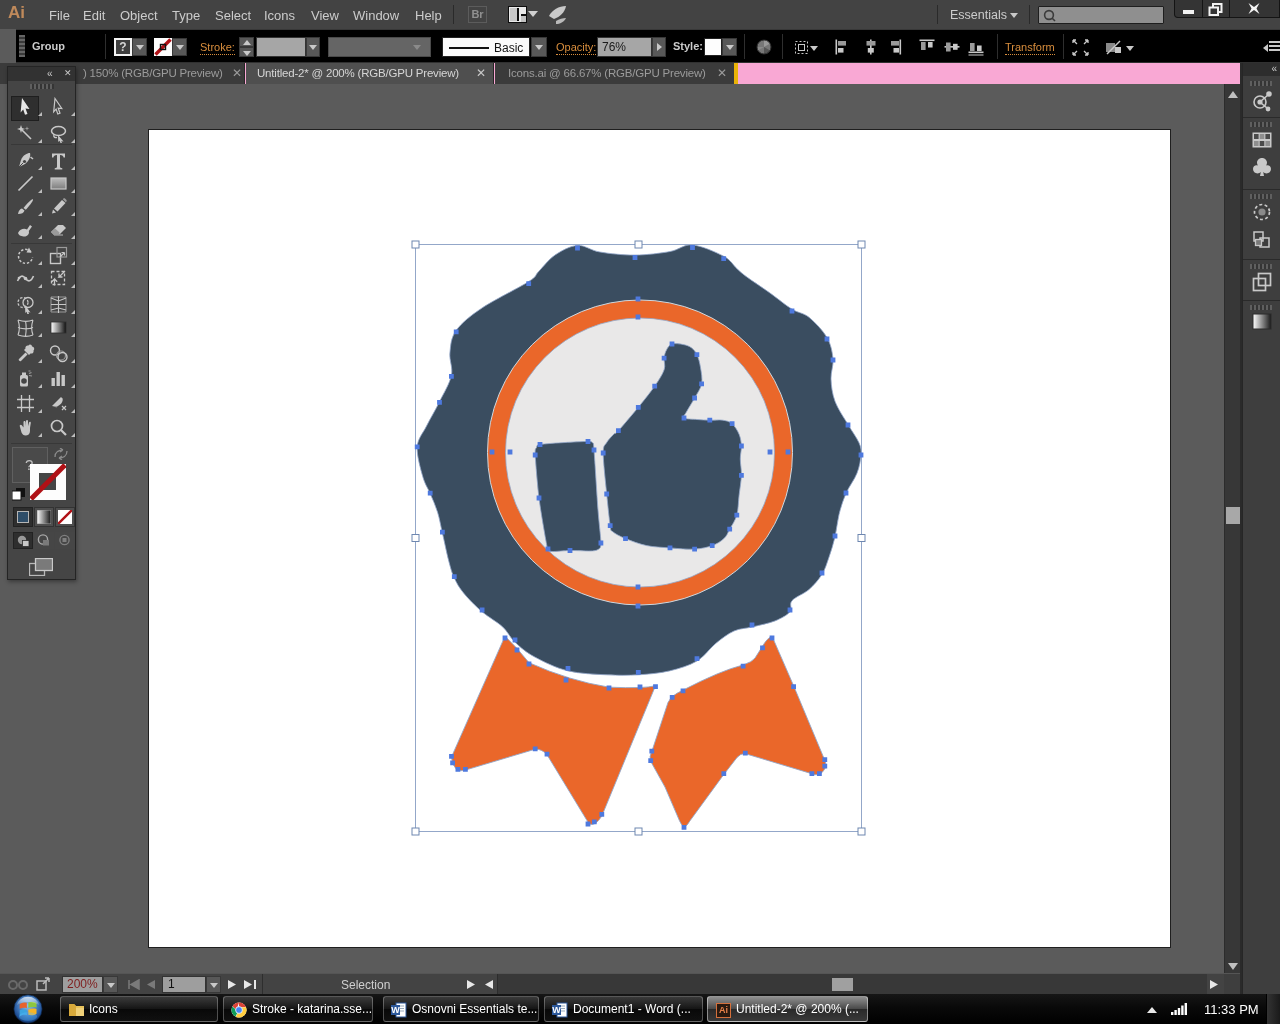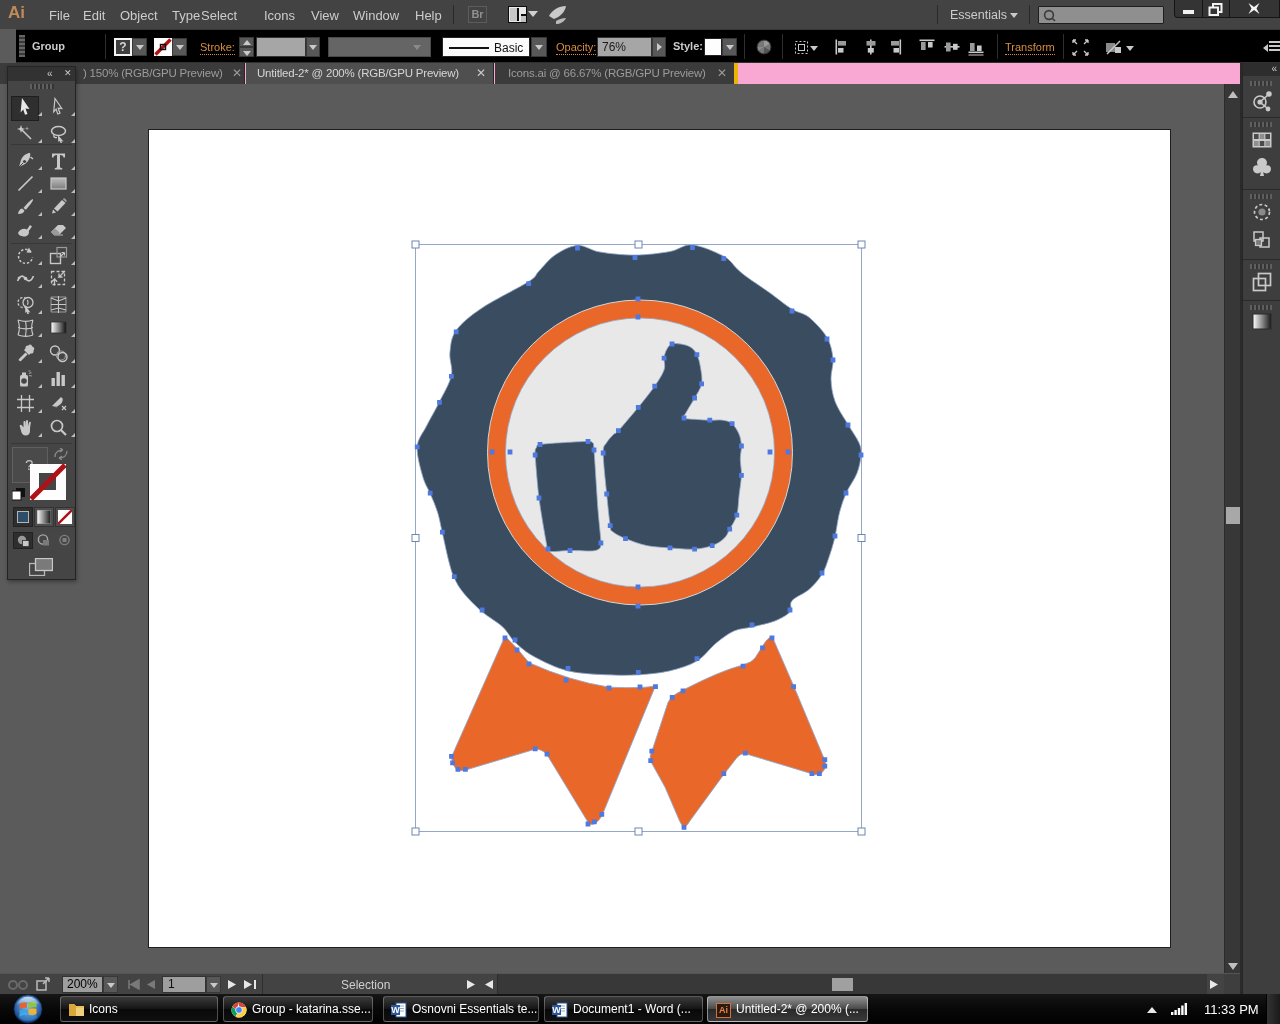--- a/index.html
+++ b/index.html
@@ -22,21 +22,21 @@
 .tbtn{position:absolute;width:158px;height:26px;top:2px;border:1px solid rgba(255,255,255,0.28);border-radius:3px;background:linear-gradient(rgba(90,90,90,.55),rgba(40,40,40,.45) 48%,rgba(10,10,10,.5) 52%,rgba(35,35,35,.45));color:#fff;font-size:12px;line-height:24px;white-space:nowrap;overflow:hidden;}
 .tbtn .lbl{position:absolute;left:28px;top:0;}
 </style></head><body>
 
 <div id="menubar">
  <div class="abs" style="left:8px;top:3px;color:#C08A5B;font-size:17px;font-weight:bold;">Ai</div>
  <div class="mitem" style="left:49px;">File</div>
  <div class="mitem" style="left:83px;">Edit</div>
  <div class="mitem" style="left:120px;">Object</div>
  <div class="mitem" style="left:172px;">Type</div>
- <div class="mitem" style="left:201px;">Select</div>
+ <div class="mitem" style="left:215px;">Select</div>
  <div class="mitem" style="left:264px;">Icons</div>
  <div class="mitem" style="left:311px;">View</div>
  <div class="mitem" style="left:353px;">Window</div>
  <div class="mitem" style="left:415px;">Help</div>
  <div class="vsep" style="left:453px;top:5px;height:19px;background:#2a2a2a;"></div>
  <div class="abs" style="left:468px;top:6px;width:19px;height:17px;border:1px solid #5c5c5c;color:#909090;font-size:11px;font-weight:bold;text-align:center;line-height:15px;">Br</div>
  <div class="abs" style="left:508px;top:6px;width:19px;height:17px;border:1px solid #0d0d0d;background:#E8E8E8;">
    <div class="abs" style="left:1px;top:1px;width:9px;height:13px;background:#C6C6C6;border-right:2px solid #0d0d0d;"></div>
    <div class="abs" style="left:12px;top:7px;width:5px;height:1.5px;background:#0d0d0d;"></div>
    <div class="abs" style="left:12px;top:9px;width:5px;height:6px;background:#C2C2C2;"></div>
@@ -498,21 +498,21 @@
 
 <div id="statusbar">
  <svg class="abs" style="left:7px;top:5px;" width="34" height="12" viewBox="0 0 34 12" opacity="0.45">
       <circle cx="6" cy="6" r="4" fill="none" stroke="#999" stroke-width="2"></circle>
       <circle cx="16" cy="6" r="4" fill="none" stroke="#999" stroke-width="2"></circle>
     </svg>
  <svg class="abs" style="left:36px;top:3px;" width="16" height="15" viewBox="0 0 16 15">
       <rect x="1" y="4" width="9" height="9" fill="none" stroke="#BBB" stroke-width="1.5"></rect>
       <path d="M7 7 L13 1 M13 1 l-4 0 M13 1 l0 4" stroke="#BBB" stroke-width="1.5" fill="none"></path>
     </svg>
- <div class="abs" style="left:62px;top:2px;width:41px;height:17px;background:#9E9E9E;border:1px solid #333;color:#000000;font-size:12px;line-height:15px;padding-left:4px;">200%</div>
+ <div class="abs" style="left:62px;top:2px;width:41px;height:17px;background:#9E9E9E;border:1px solid #333;color:#7f1d1d;font-size:12px;line-height:15px;padding-left:4px;">200%</div>
  <div class="ddbtn" style="left:103px;top:2px;width:15px;height:17px;"></div>
  <svg class="abs" style="left:127px;top:5px;" width="14" height="11" viewBox="0 0 14 11" opacity="0.4">
       <path d="M2 1 v9 M12 1 L4 5.5 L12 10 Z" fill="#CCC" stroke="#CCC" stroke-width="1.5"></path>
     </svg>
  <svg class="abs" style="left:146px;top:5px;" width="10" height="11" viewBox="0 0 10 11" opacity="0.4">
       <path d="M9 1 L1 5.5 L9 10 Z" fill="#CCC"></path>
     </svg>
  <div class="abs" style="left:162px;top:2px;width:44px;height:17px;background:#9E9E9E;border:1px solid #333;color:#111;font-size:12px;line-height:15px;padding-left:5px;">1</div>
  <div class="ddbtn" style="left:206px;top:2px;width:15px;height:17px;"></div>
  <svg class="abs" style="left:227px;top:5px;" width="10" height="11" viewBox="0 0 10 11">
@@ -569,21 +569,21 @@
    <span class="lbl">Icons</span>
  </div>
  <div class="tbtn" style="left:223px;width:150px;">
    <svg style="position:absolute;left:7px;top:5px;" width="16" height="16" viewBox="0 0 16 16">
         <circle cx="8" cy="8" r="7.6" fill="#fff"></circle>
         <path d="M8 0.5 A7.5 7.5 0 0 1 14.9 5 L8 5 Z M8 0.5 A7.5 7.5 0 0 0 1.5 4.2 L5.5 8 Z" fill="#DB4437"></path>
         <path d="M1.4 4.4 A7.5 7.5 0 0 0 4.6 14.6 L7 9.5 Z" fill="#0F9D58"></path>
         <path d="M4.8 14.7 A7.5 7.5 0 0 0 15 5.2 L9.5 5.2 Z" fill="#FFCD40"></path>
         <circle cx="8" cy="8" r="3.4" fill="#4285F4" stroke="#fff" stroke-width="0.8"></circle>
       </svg>
-   <span class="lbl">Group - katarina.sse...</span>
+   <span class="lbl">Stroke - katarina.sse...</span>
  </div>
  <div class="tbtn" style="left:383px;width:156px;">
    <svg style="position:absolute;left:7px;top:5px;" width="16" height="16" viewBox="0 0 16 16">
         <rect x="5" y="1" width="10" height="14" fill="#fff"></rect>
         <rect x="5" y="1" width="10" height="14" fill="none" stroke="#2B579A" stroke-width="1"></rect>
         <g stroke="#9ab" stroke-width="1">
           <line x1="7" y1="4" x2="13" y2="4"></line>
           <line x1="7" y1="6.5" x2="13" y2="6.5"></line>
           <line x1="7" y1="9" x2="13" y2="9"></line>
         </g>

